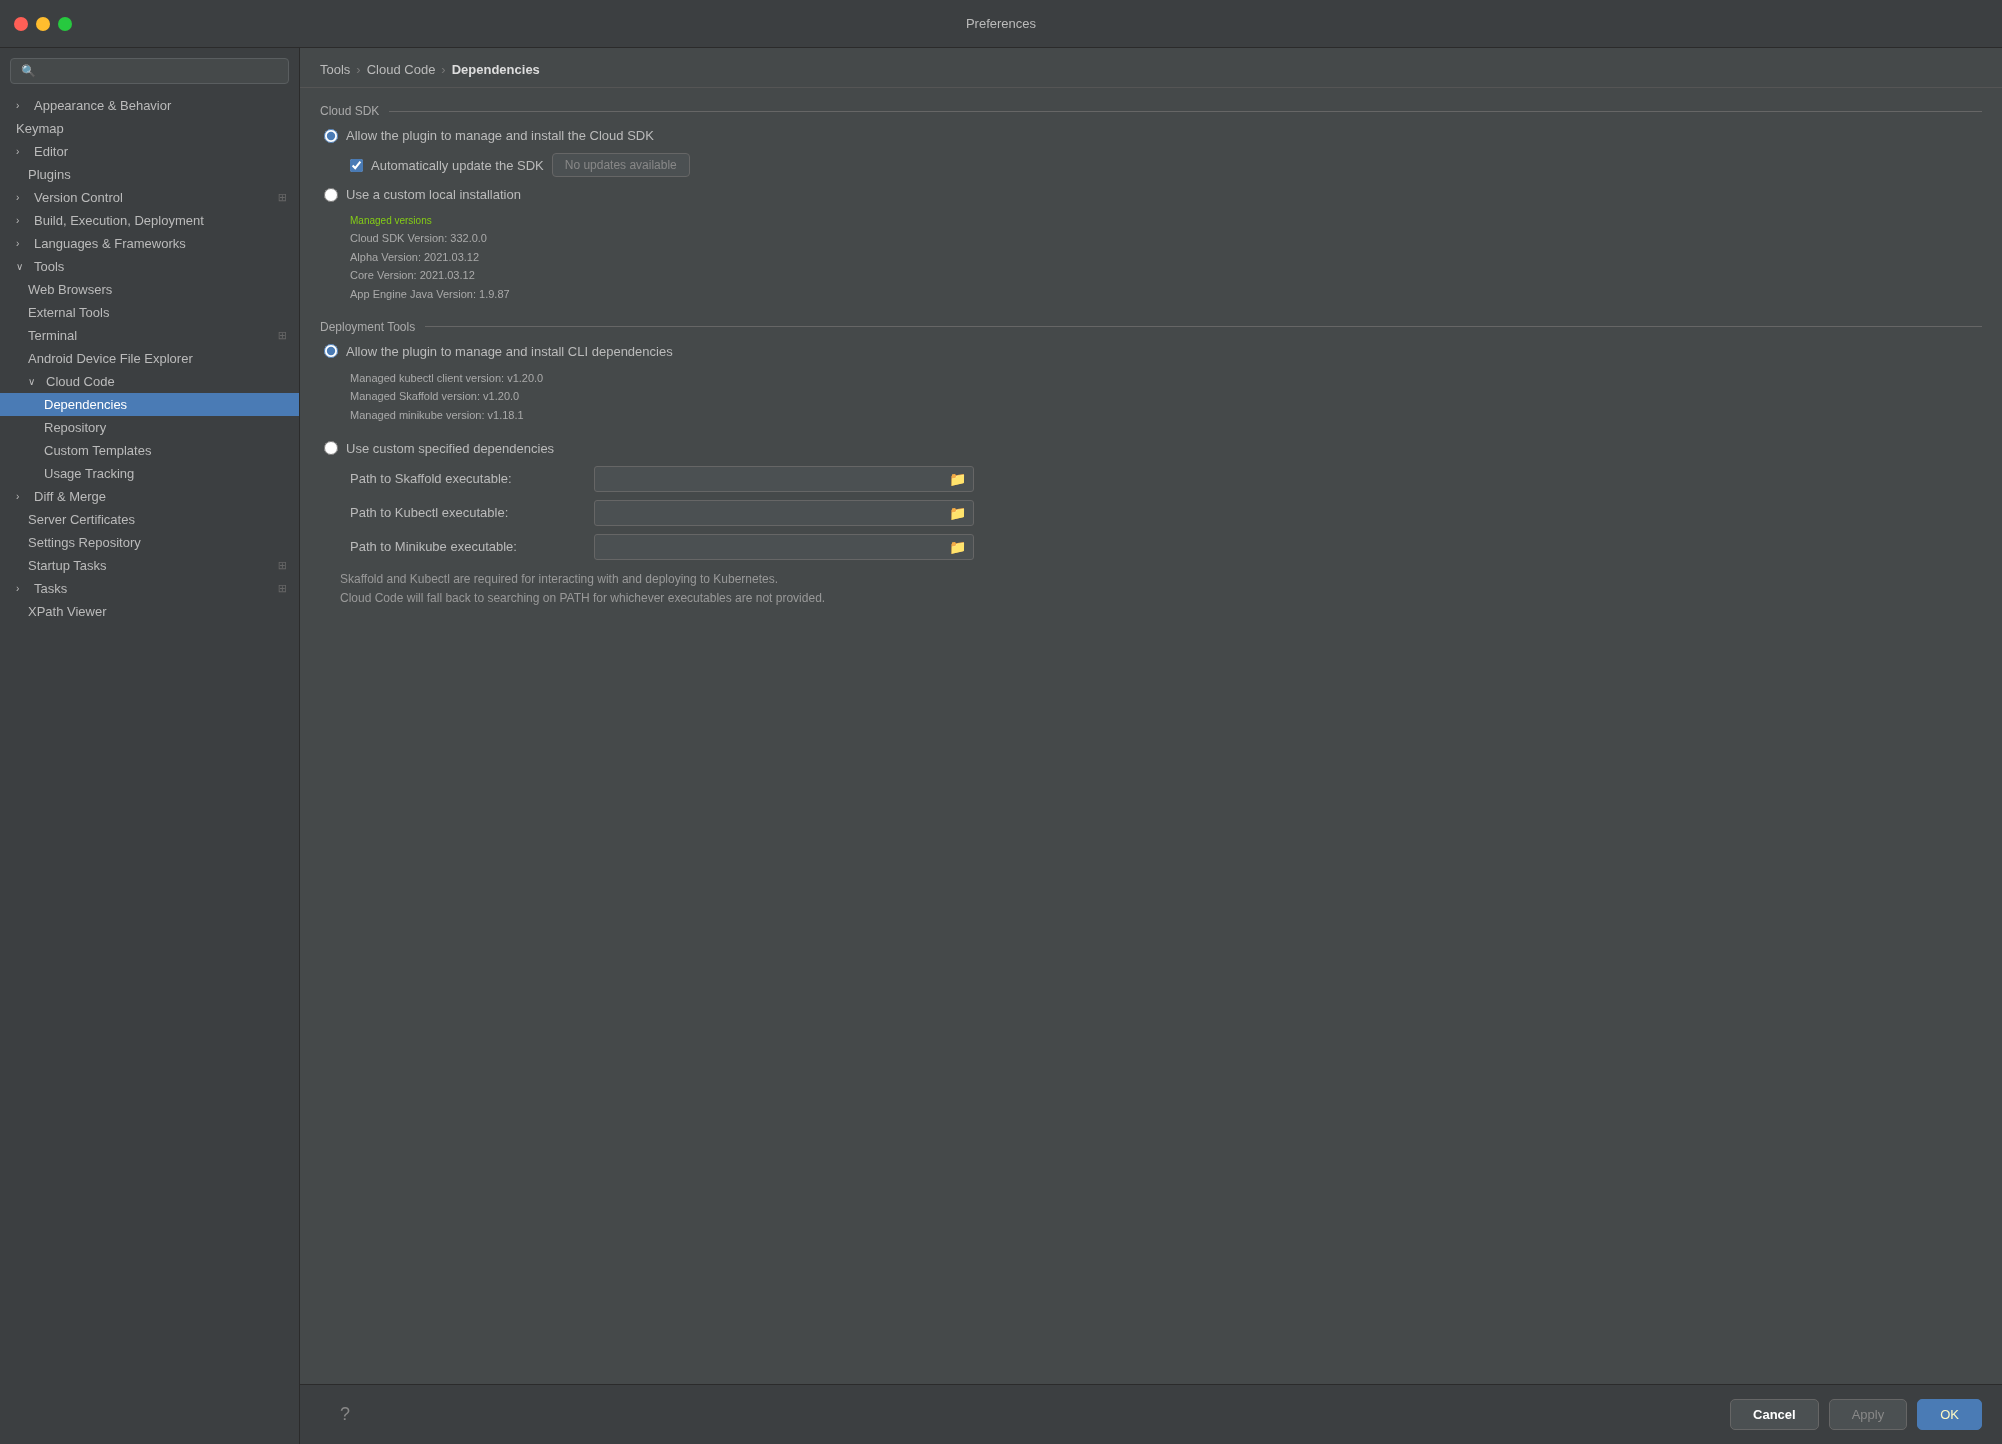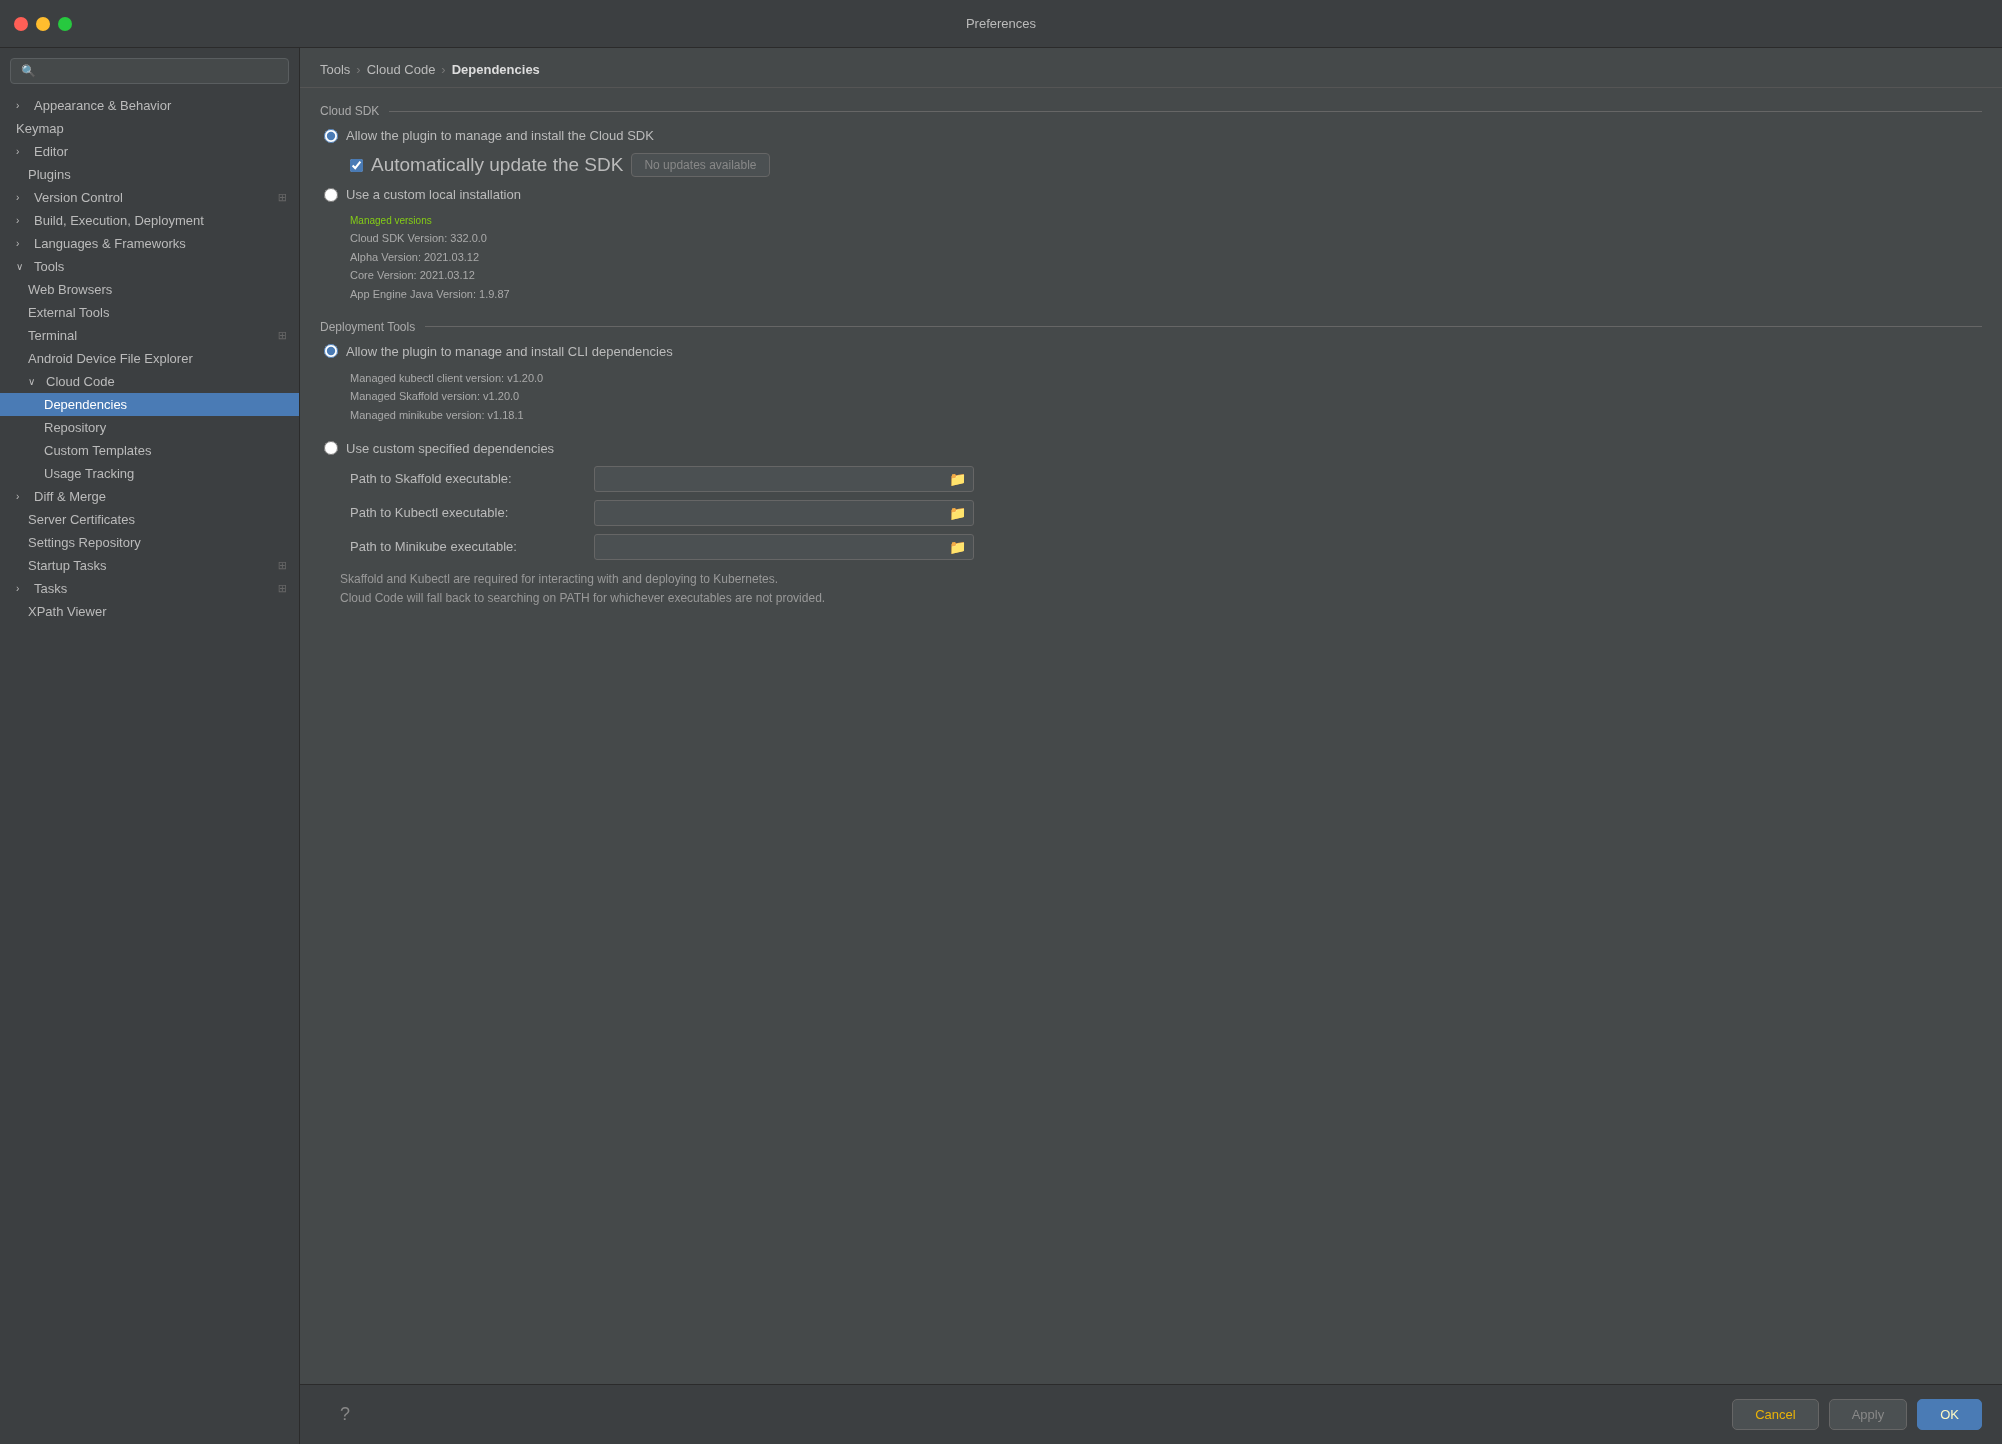--- a/index.html
+++ b/index.html
@@ -192,21 +192,21 @@
       gap: 8px;
       margin-left: 30px;
       margin-bottom: 10px;
     }
     .checkbox-input {
       width: 13px;
       height: 13px;
       accent-color: #4a7bb5;
       cursor: pointer;
     }
-    .checkbox-row label { color: #bbbbbb; font-size: 19px; }
+    .checkbox-row label { color: #bbbbbb; font-size: 13px; }
 
     
     .btn-disabled {
       background: #4b5052;
       border: 1px solid #666;
       border-radius: 4px;
       color: #888;
       font-size: 12px;
       padding: 4px 12px;
       cursor: not-allowed;
@@ -294,21 +294,22 @@
     .btn {
       border-radius: 5px;
       font-size: 13px;
       padding: 7px 22px;
       cursor: pointer;
       border: 1px solid transparent;
     }
     .btn-cancel {
       background: #4b5052;
       border-color: #666;
-      color: #eab308;
+      color: #ffffff;
+      font-weight: bold;
     }
     .btn-apply {
       background: #4b5052;
       border-color: #666;
       color: #888;
       cursor: not-allowed;
     }
     .btn-ok {
       background: #4a7bb5;
       border-color: #4a7bb5;

